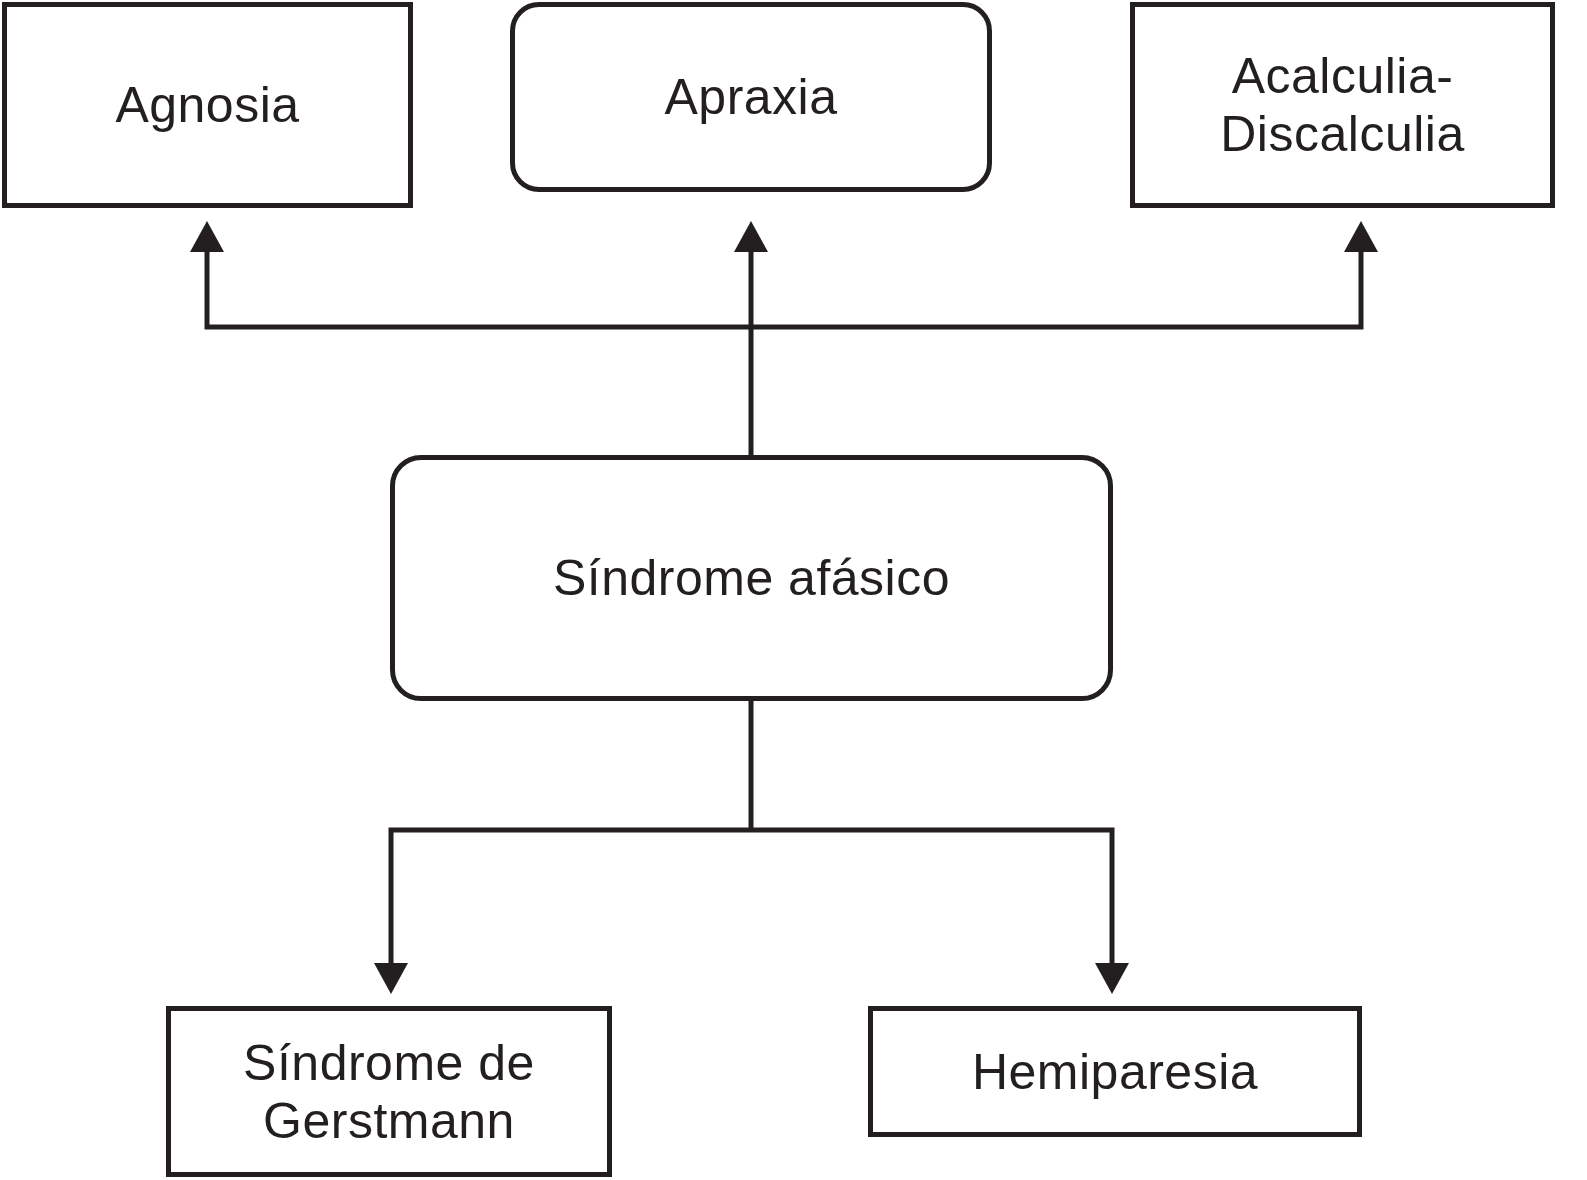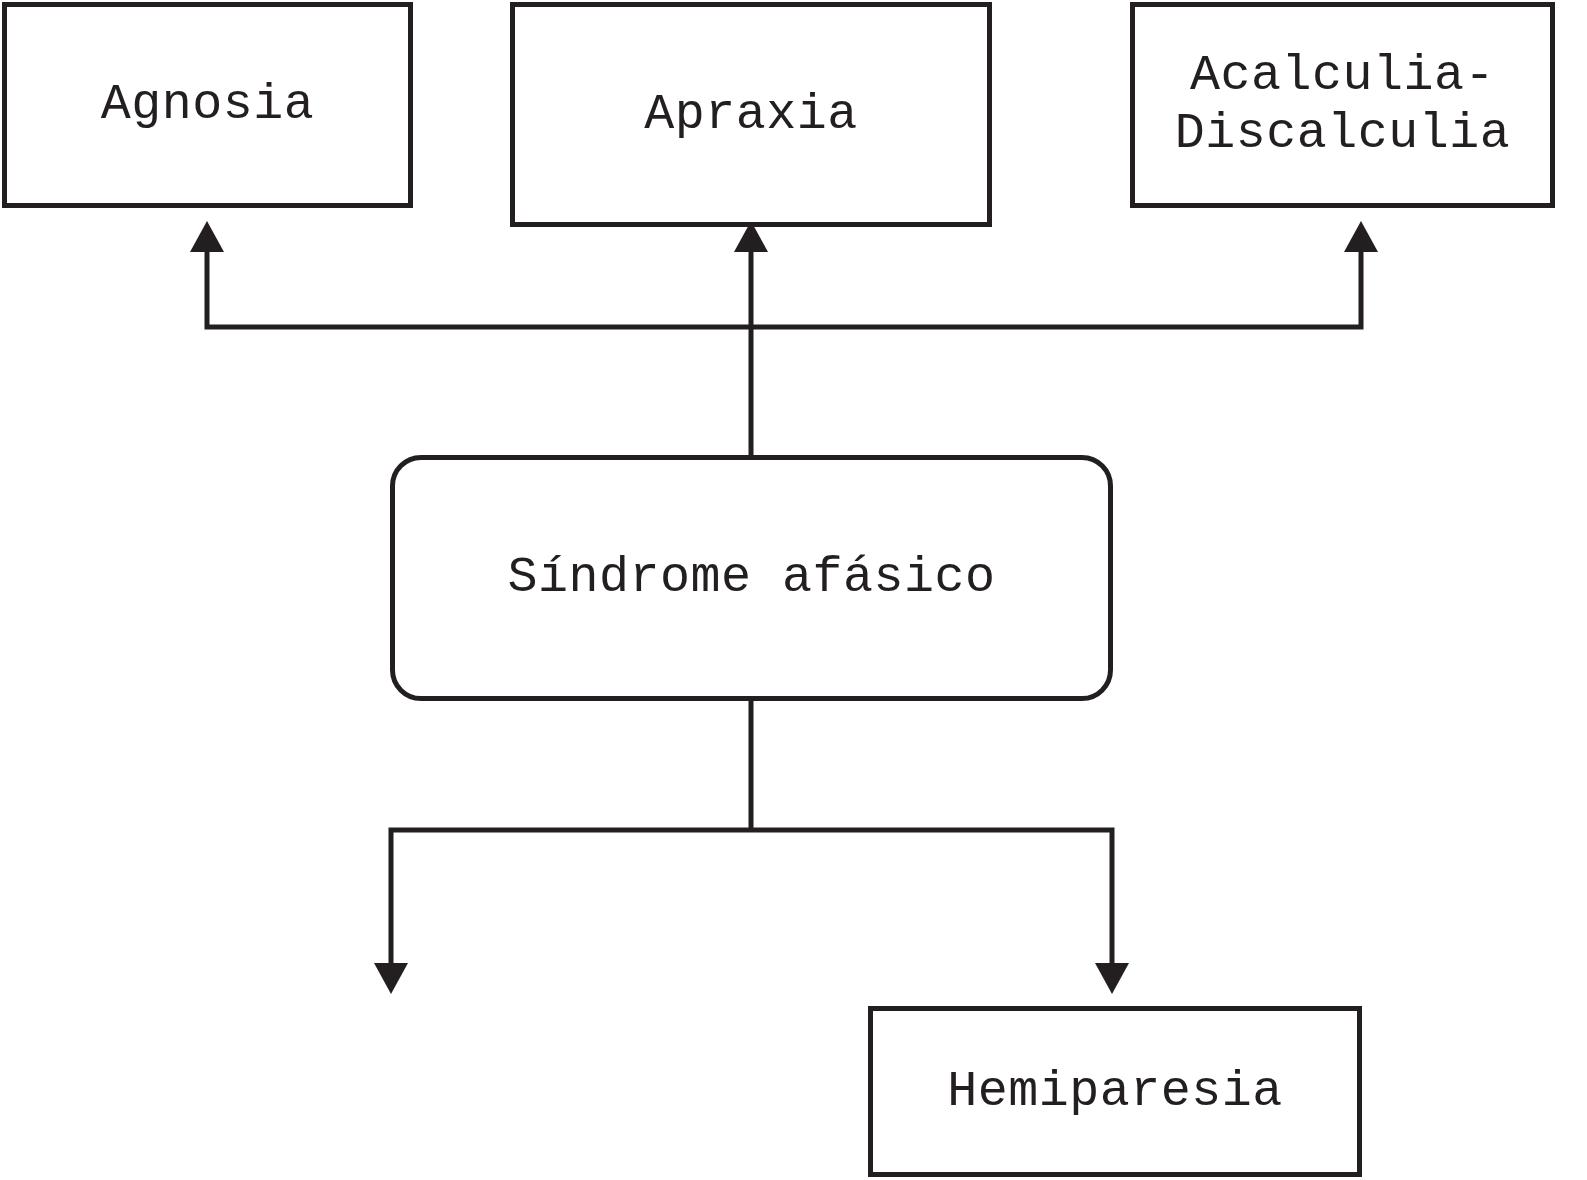--- a/index.html
+++ b/index.html
@@ -6,21 +6,21 @@
     margin: 0;
     padding: 0;
     background: #ffffff;
   }
   .canvas {
     position: relative;
     width: 1587px;
     height: 1180px;
     background: #ffffff;
     overflow: hidden;
-    font-family: Liberation Mono, monospace;
+    font-family: Liberation Sans, sans-serif;
   }
   .connectors {
     position: absolute;
     left: 0;
     top: 0;
     width: 1587px;
     height: 1180px;
     pointer-events: none;
   }
   .connectors path {
@@ -44,25 +44,25 @@
     color: #231f20;
     font-size: 50px;
     line-height: 1.16;
     letter-spacing: 0.5px;
   }
   .node span {
     display: block;
     padding: 0 12px;
   }
   .node-agnosia     { left: 2px;    top: 2px;    width: 411px; height: 206px; }
-  .node-apraxia     { left: 510px;  top: 2px;    width: 482px; height: 225px; }
+  .node-apraxia     { left: 510px;  top: 2px;    width: 482px; height: 190px; border-radius: 29px; }
   .node-acalculia   { left: 1130px; top: 2px;    width: 425px; height: 206px; }
   .node-central     { left: 390px;  top: 455px;  width: 723px; height: 246px; border-radius: 31px; }
   .node-gerstmann   { left: 166px;  top: 1006px; width: 446px; height: 171px; }
-  .node-hemiparesia { left: 868px;  top: 1006px; width: 494px; height: 171px; }
+  .node-hemiparesia { left: 868px;  top: 1006px; width: 494px; height: 131px; }
 </style>
 </head>
 <body>
 
 <div class="canvas">
 
   <svg class="connectors" viewBox="0 0 1587 1180" xmlns="http://www.w3.org/2000/svg">
 
     <path d="M 207 252 L 207 327 L 1361 327 L 1361 252" stroke="#231f20"></path>
 
@@ -88,18 +88,21 @@
   </div>
 
   <div class="node node-acalculia">
     <span>Acalculia-Discalculia</span>
   </div>
 
   <div class="node node-central">
     <span>Síndrome afásico</span>
   </div>
 
+  <div class="node node-gerstmann">
+    <span>Síndrome de Gerstmann</span>
+  </div>
 
   <div class="node node-hemiparesia">
     <span>Hemiparesia</span>
   </div>
 
 </div>
 
 </body></html>

